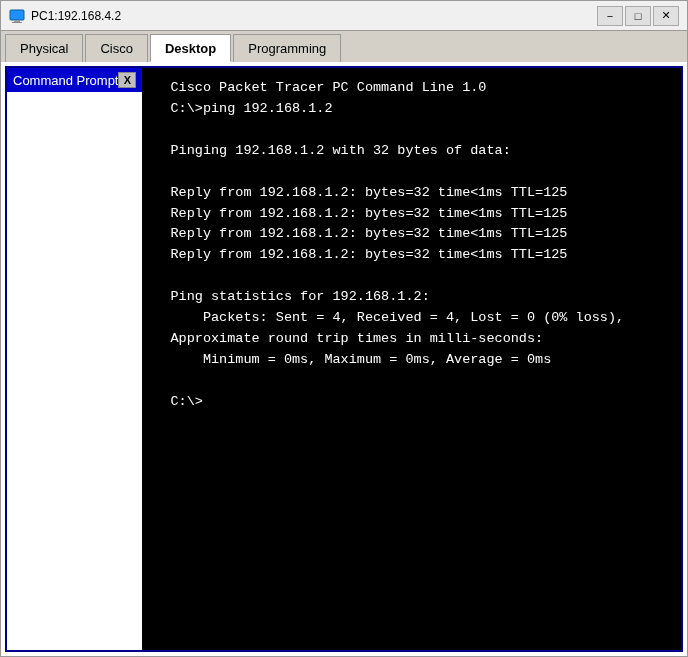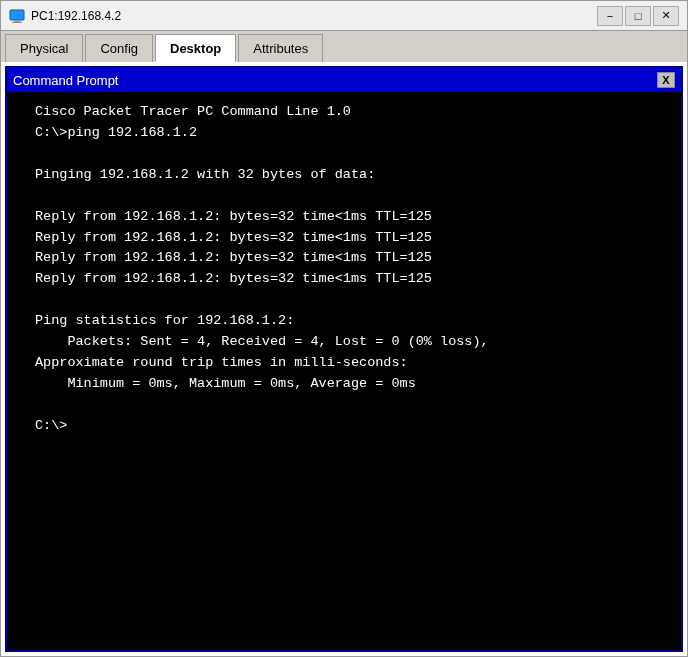--- a/index.html
+++ b/index.html
@@ -91,21 +91,21 @@
       display: flex;
       flex-direction: column;
     }
 
     
     .cmd-container {
       margin: 4px;
       border: 2px solid #00008b;
       flex: 1;
       display: flex;
-      flex-direction: column;
+      flex-direction: row;
       overflow: hidden;
     }
     .cmd-titlebar {
       background: #0000cc;
       color: #fff;
       font-size: 13px;
       padding: 2px 6px;
       display: flex;
       align-items: center;
       justify-content: space-between;
@@ -152,23 +152,23 @@
   </div>
   <div class="title-controls">
     <div class="title-btn">−</div>
     <div class="title-btn">□</div>
     <div class="title-btn close">✕</div>
   </div>
 </div>
 
 <div class="tab-bar">
 <div class="tab">Physical</div>
-    <div class="tab">Config</div>
+    <div class="tab">Cisco</div>
     <div class="tab active">Desktop</div>
-    <div class="tab">Attributes</div>
+    <div class="tab">Programming</div>
   </div>
 
 <div class="main-window">
 
   <div class="cmd-container">
     <div class="cmd-titlebar">
       <span>Command Prompt</span>
       <div class="cmd-close-btn">X</div>
     </div>
     <div class="cmd-body">Cisco Packet Tracer PC Command Line 1.0

